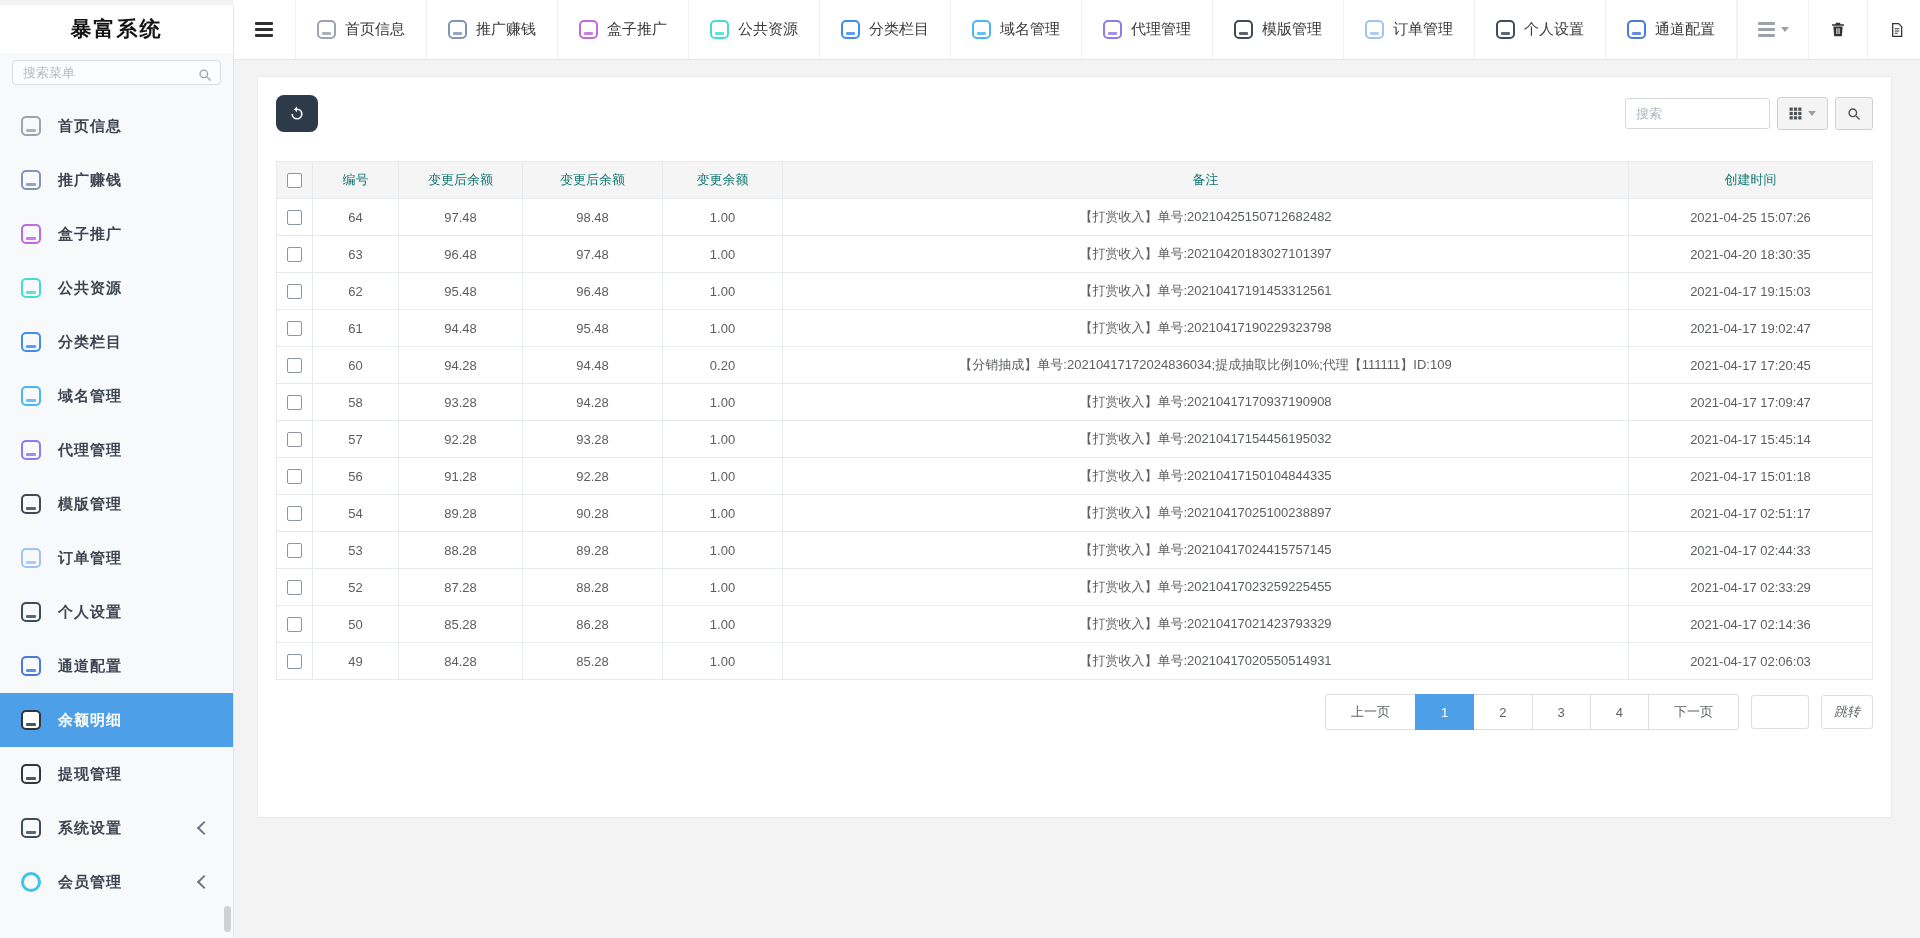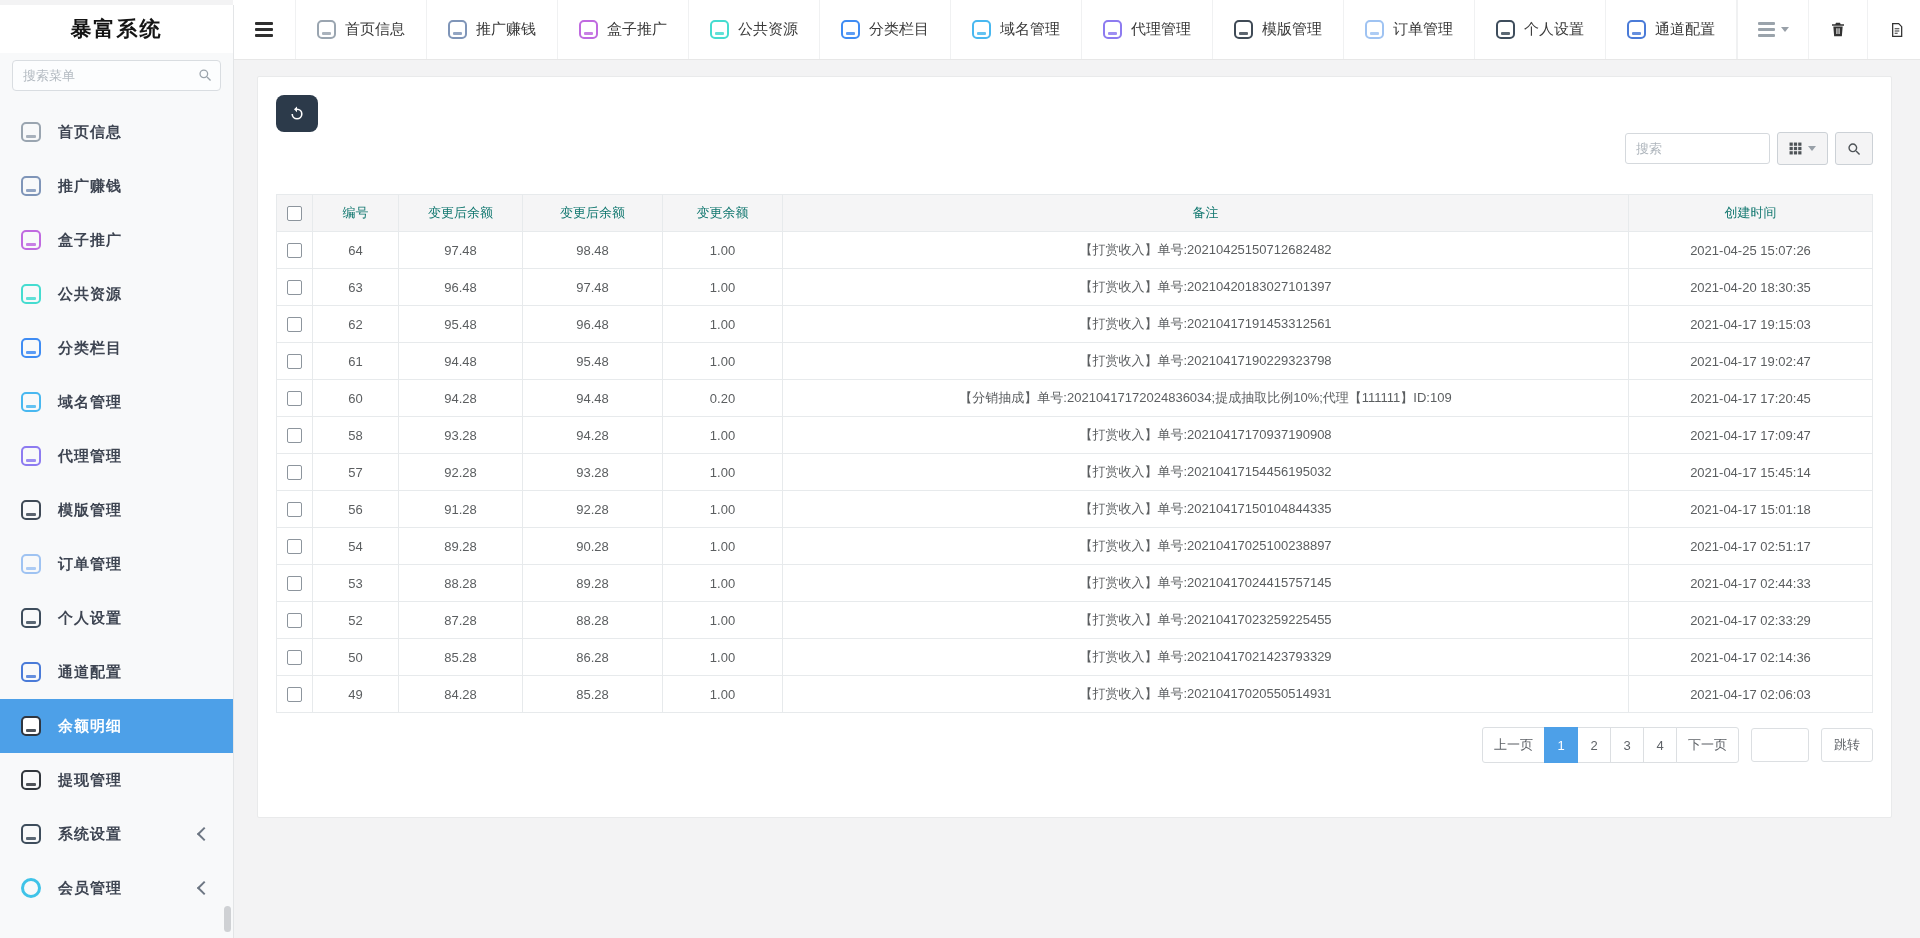--- a/index.html
+++ b/index.html
@@ -13,21 +13,21 @@
   .sidebar{
     position:absolute;left:0;top:5px;bottom:0;width:233px;
     background:#f8f9fa;border-right:1px solid #e3e5e7;z-index:5;
   }
   .logo{
     height:48px;display:flex;align-items:center;justify-content:center;
     background:#fff;font-size:21px;font-weight:bold;color:#141414;letter-spacing:2px;
   }
   .side-search{position:relative;margin:7px 12px 4px 12px;}
   .side-search input{
-    width:100%;box-sizing:border-box;height:31px;border:1px solid #d9dde1;border-radius:4px;
+    width:100%;box-sizing:border-box;height:25px;border:1px solid #d9dde1;border-radius:4px;
     background:#fcfdfe;padding:0 30px 0 10px;font-size:13px;color:#555;outline:none;
     font-family:inherit;
   }
   .side-search input::placeholder{color:#b3bac1;}
   .side-search .mag{position:absolute;right:9px;top:8px;}
   .menu{padding-top:10px;}
   .menu-item{
     height:54px;display:flex;align-items:center;gap:17px;padding-left:21px;
     font-size:15px;font-weight:600;color:#3e4552;letter-spacing:1px;cursor:pointer;
   }
@@ -71,21 +71,21 @@
     border-left:1px solid #f0f1f2;cursor:pointer;gap:6px;padding:0 6px;
   }
   .list-bars{display:flex;flex-direction:column;gap:3px;}
   .list-bars i{display:block;width:17px;height:3px;background:#9aa3ab;border-radius:1px;}
   .caret{width:0;height:0;border-left:4px solid transparent;border-right:4px solid transparent;border-top:5px solid #98a0a8;}
   
   .card{
     position:absolute;left:257px;top:76px;width:1635px;height:742px;box-sizing:border-box;
     background:#fff;border:1px solid #e9eaeb;border-radius:2px;padding:18px;
   }
-  .toolbar{display:flex;align-items:flex-start;flex-direction:column;}
+  .toolbar{display:flex;align-items:center;}
   .refresh-btn{
     width:42px;height:37px;background:var(--refresh,#2c3a4a);border:none;border-radius:8px;
     display:flex;align-items:center;justify-content:center;cursor:pointer;
   }
   .tool-right{margin-left:auto;display:flex;align-items:center;gap:7px;}
   .tool-right input{
     width:145px;height:31px;box-sizing:border-box;border:1px solid #d5d9dd;border-radius:3px;
     padding:0 10px;font-size:13px;color:#555;outline:none;font-family:inherit;background:#fff;
   }
   .tool-right input::placeholder{color:#aeb5bc;}
@@ -101,29 +101,29 @@
   }
   .grid th{background:#f5f5f6;font-weight:400;color:#0f766e;}
   .cb{
     display:inline-block;width:13px;height:13px;border:1.5px solid #8d959d;border-radius:2px;
     background:#fff;vertical-align:middle;cursor:pointer;
   }
   
   .pager-row{display:flex;justify-content:flex-end;align-items:center;margin-top:14px;gap:12px;}
   .pager{display:flex;}
   .pg{
-    min-width:34px;height:36px;box-sizing:border-box;padding:0 11px;margin-left:-1px;
+    min-width:34px;height:36px;box-sizing:border-box;padding:0 25px;margin-left:-1px;
     border:1px solid #dcdfe2;background:#fff;color:#5f6368;font-size:13px;
     display:flex;align-items:center;justify-content:center;cursor:pointer;
   }
   .pg:first-child{border-radius:3px 0 0 3px;margin-left:0;}
   .pg:last-child{border-radius:0 3px 3px 0;}
   .pg.active{background:var(--accent,#4da0e8);border-color:var(--accent,#4da0e8);color:#fff;position:relative;z-index:1;}
   .jump-input{width:58px;height:34px;box-sizing:border-box;border:1px solid #dcdfe2;border-radius:3px;outline:none;font-family:inherit;font-size:13px;padding:0 8px;color:#555;}
-  .jump-btn{height:34px;padding:0 12px;background:#fff;border:1px solid #dcdfe2;border-radius:3px;font-size:13px;color:#5f6368;cursor:pointer;font-family:inherit;}
+  .jump-btn{height:34px;padding:0 12px;background:#fff;border:1px solid #dcdfe2;border-radius:3px;font-size:13px;color:#5f6368;cursor:pointer;font-family:inherit;font-style:italic;}
   svg{display:block;}
 </style>
 </head>
 <body>
 
 <aside class="sidebar">
   <div class="logo">暴富系统</div>
   <div class="side-search">
     <input type="text" placeholder="搜索菜单" style="">
     <span class="mag">

